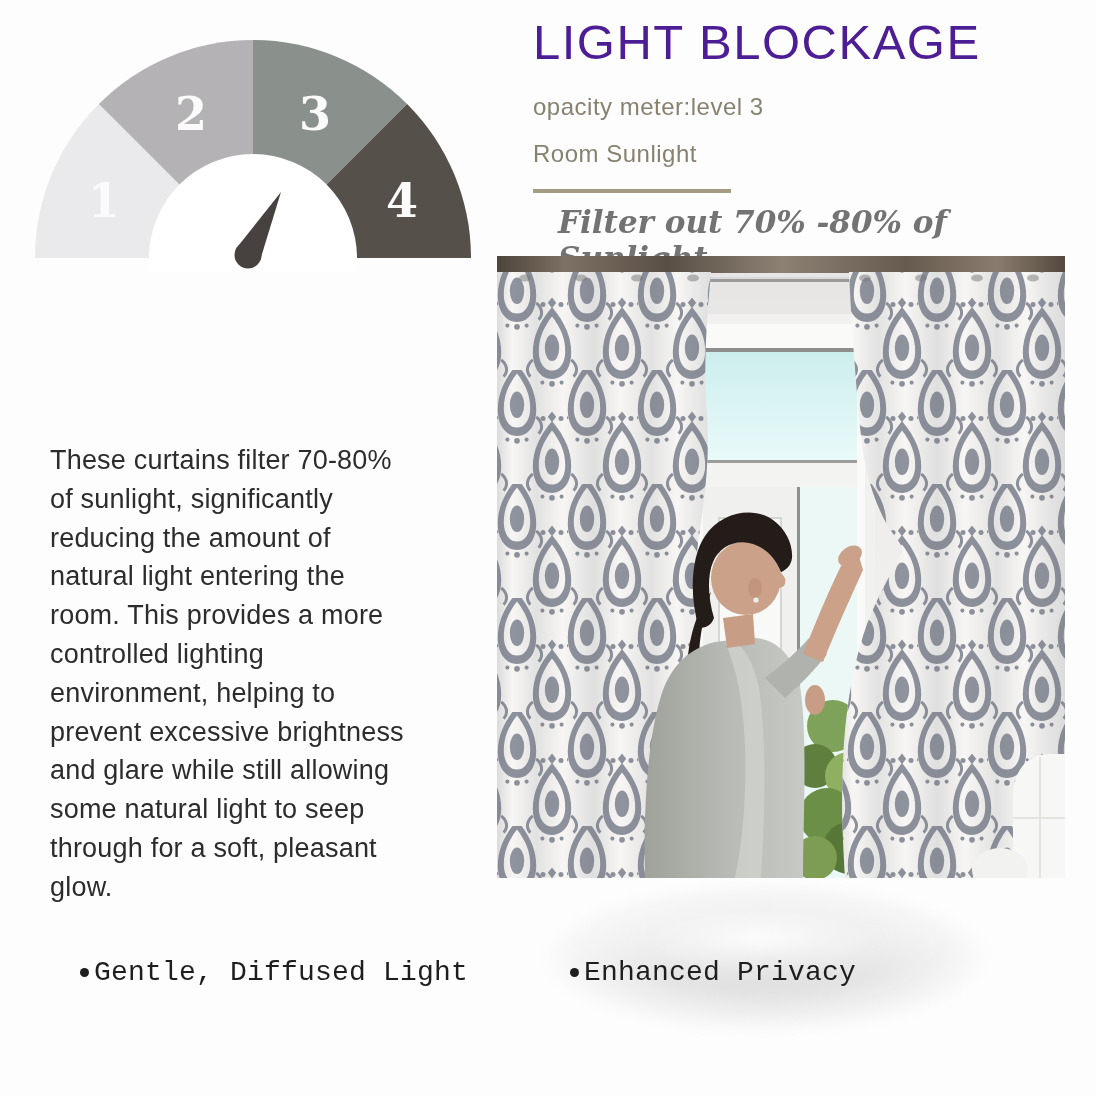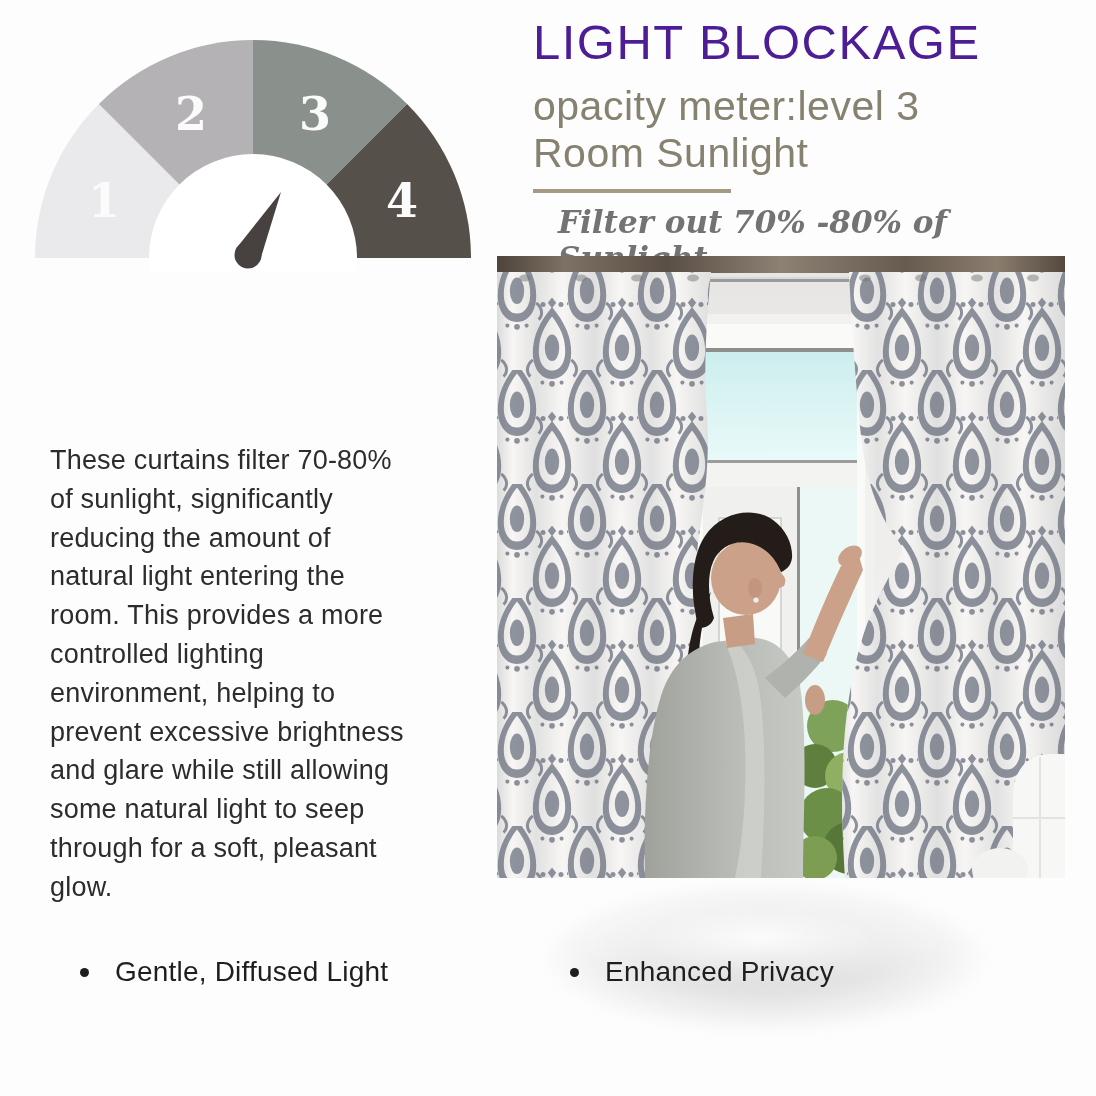--- a/index.html
+++ b/index.html
@@ -14,21 +14,21 @@
     font-family:"DejaVu Serif", serif; font-weight:bold; font-size:46px;
     fill:#fbfbfb; text-anchor:middle;
   }
   
   .header { position:absolute; left:533px; top:14px; width:560px; }
   .header-title {
     font-family:Liberation Sans, sans-serif; font-size:49px; font-weight:400;
     letter-spacing:1.5px; color:#4c1d95; line-height:56px;
   }
   .header-sub {
-    font-family:"Liberation Sans", sans-serif; font-size:41px; color:#87816f;
+    font-family:"Liberation Sans", sans-serif; font-size:24px; color:#87816f;
     letter-spacing:0.5px; line-height:47px;
   }
   .header-sub1 { margin-top:13px; }
   .divider { margin-top:12px; width:198px; height:4px; background:#a59b85; }
   .highlight {
     margin-top:11px; font-family:"DejaVu Serif", serif; font-style:italic;
     font-weight:bold; font-size:31px; color:#737373; letter-spacing:0px;margin-left:25px;
   }
   
   .description {
@@ -48,21 +48,21 @@
       rgba(216,215,215,0.28) 60%, rgba(255,255,255,0) 76%);
     filter: blur(6px);
   }
   .shadow-blob::after {
     content:""; position:absolute; left:16%; top:12%; width:66%; height:48%;
     background: radial-gradient(ellipse, rgba(255,255,255,0.95) 0%, rgba(255,255,255,0) 70%);
   }
   
   .bullet {
     position:absolute; top:954px; z-index:3; display:flex; align-items:center;
-    gap:26px; font-size:28px; color:#1e1e1e; height:36px; letter-spacing:0.2px;
+    gap:5px; font-size:28px; color:#1e1e1e; height:36px; letter-spacing:0.2px;font-family:Liberation Mono, monospace;
   }
   .bullet-1 { left:80px; }
   .bullet-2 { left:570px; }
   .dot { width:9px; height:9px; border-radius:50%; background:#1e1e1e; flex:0 0 auto; }
 </style>
 </head>
 <body>
 
 <div class="canvas">
 

